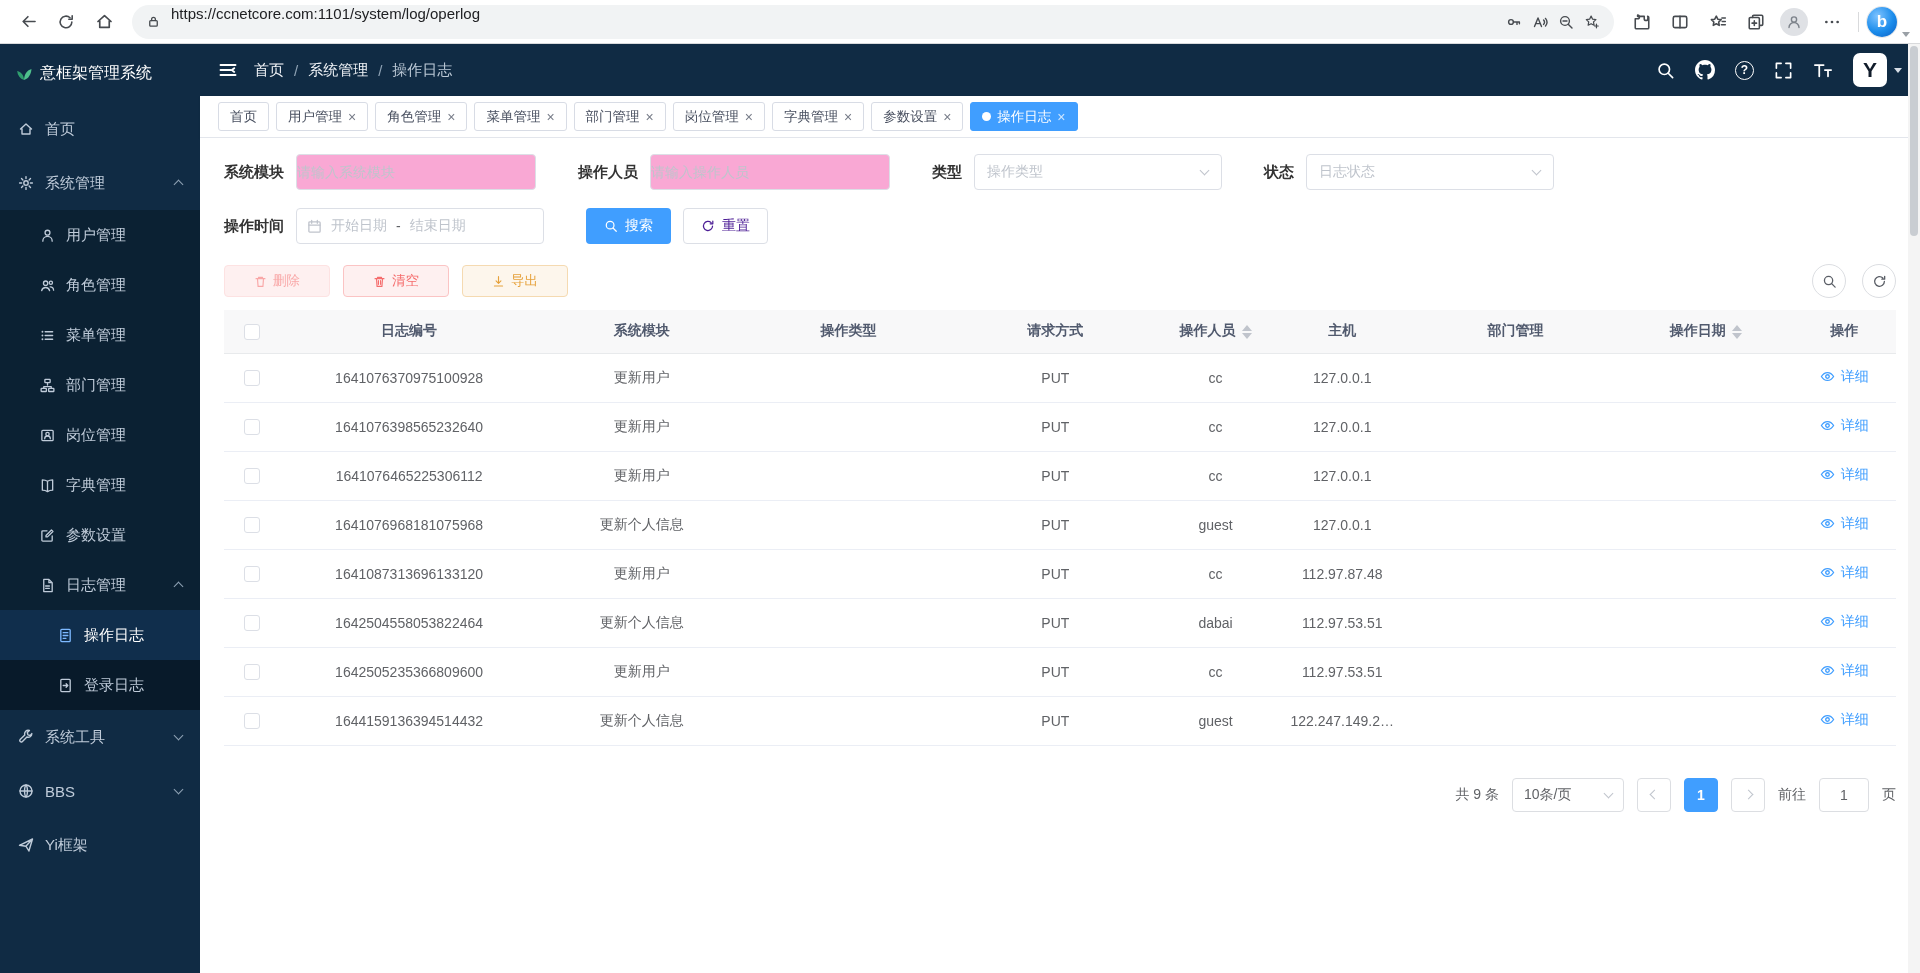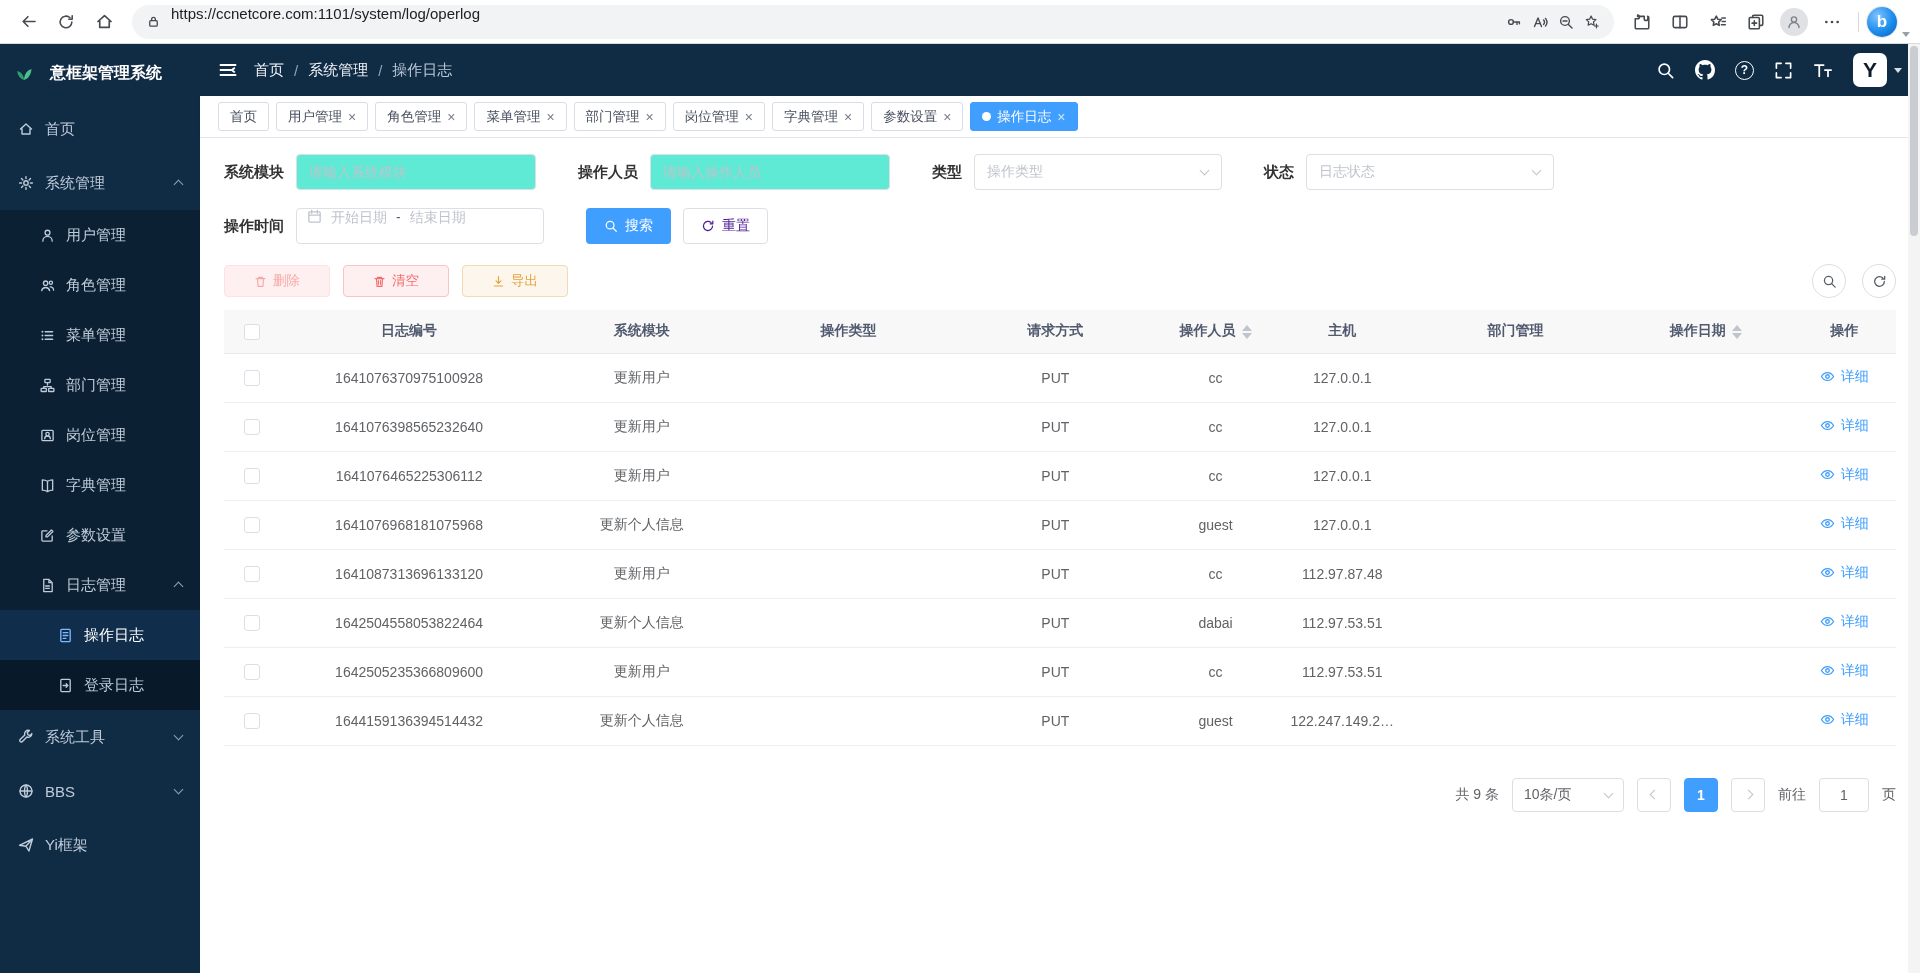--- a/index.html
+++ b/index.html
@@ -22,21 +22,21 @@
 .address .url{flex:1;font-size:15px;color:#202124;white-space:nowrap;overflow:hidden}
 .a-ic{color:#474b50;flex:none;cursor:pointer}
 .divider{width:1px;height:20px;background:#d9dadc;margin:0 6px}
 .profile-circle{width:28px;height:28px;border-radius:50%;background:#dfe1e5;color:#7c828a;display:flex;align-items:center;justify-content:center}
 .bing{width:30px;height:30px;border-radius:50%;background:radial-gradient(circle at 35% 30%,#7ec3ff,#1b8ceb 55%,#0b5cc0);display:flex;align-items:center;justify-content:center;color:#fff;font-weight:700;font-size:17px;cursor:pointer;box-shadow:0 0 0 1px #e6e8ea;flex:none}
 .bing-caret{width:0;height:0;border-left:4px solid transparent;border-right:4px solid transparent;border-top:5px solid #9aa0a6;margin-left:3px;align-self:flex-end;margin-bottom:6px}
 
 
 .app{display:flex;height:929px}
 .sidebar{width:200px;background:#102b44;flex:none;overflow:hidden;color:#b8c5d3}
-.logo{height:58px;display:flex;align-items:center;gap:16px;padding:0 14px;color:#fff;font-weight:700;font-size:16px;white-space:nowrap}
+.logo{height:58px;display:flex;align-items:center;gap:6px;padding:0 14px;color:#fff;font-weight:400;font-size:16px;white-space:nowrap}
 .nav-item{height:54px;display:flex;align-items:center;gap:11px;padding:0 18px;font-size:15px;cursor:pointer;color:#bfcbd9;white-space:nowrap}
 .nav-item .arrow{margin-left:auto;color:#8fa3b5}
 .sub{background:#0b2133}
 .sub>.nav-item{height:50px;padding-left:40px}
 .sub2{background:#081a2a}
 .sub2>.nav-item{height:50px;padding-left:58px}
 .nav-item.active{color:#fff;background:rgba(64,158,255,.16)}
 .nav-item.active .s-ic{color:#7db9ff}
 .s-ic{flex:none;color:inherit}
 
@@ -60,25 +60,25 @@
 .tab{height:29px;display:inline-flex;align-items:center;gap:6px;padding:0 11px;border:1px solid #d8dce5;border-radius:3px;font-size:13.5px;color:#495060;background:#fff;cursor:pointer;white-space:nowrap}
 .tab .close{font-size:14px;line-height:1;opacity:.75;cursor:pointer}
 .tab.active{background:#409eff;border-color:#409eff;color:#fff}
 .tab .dot{width:9px;height:9px;border-radius:50%;background:#fff;flex:none}
 
 
 .content{flex:1;background:#fff;padding:16px 24px 0;overflow:hidden}
 .filters{display:flex;flex-wrap:wrap}
 .f-item{display:flex;align-items:center;margin:0 42px 18px 0}
 .f-label{font-size:15px;font-weight:700;color:#333;margin-right:12px;white-space:nowrap}
-.f-input{width:240px;height:36px;border:1px solid #dcdfe6;border-radius:4px;padding:0 12px;font-size:14px;color:#606266;outline:none;background:#5eead4}
+.f-input{width:240px;height:36px;border:1px solid #dcdfe6;border-radius:4px;padding:0 0;font-size:14px;color:#606266;outline:none;background:#f9a8d4}
 .f-input::placeholder{color:#bfc4cc}
 .f-select{width:248px;height:36px;border:1px solid #dcdfe6;border-radius:4px;padding:0 30px 0 12px;display:flex;align-items:center;position:relative;color:#bfc4cc;font-size:14px;background:#fff;cursor:pointer}
 .f-select .cv{position:absolute;right:13px;color:#c0c4cc}
-.date-range{width:248px;height:36px;border:1px solid #dcdfe6;border-radius:4px;display:flex;align-items:flex-start;padding:0 10px;gap:9px;font-size:14px;color:#bfc4cc;background:#fff;cursor:pointer}
+.date-range{width:248px;height:36px;border:1px solid #dcdfe6;border-radius:4px;display:flex;align-items:center;padding:0 10px;gap:9px;font-size:14px;color:#bfc4cc;background:#fff;cursor:pointer}
 .date-range .sep{color:#606266}
 .date-range .cal{color:#c0c4cc}
 .btn{height:36px;border-radius:4px;display:inline-flex;align-items:center;gap:7px;padding:0 17px;font-size:14px;cursor:pointer;border:1px solid transparent;background:#fff;white-space:nowrap}
 .btn-primary{background:#409eff;color:#fff}
 .btn-plain{border-color:#dcdfe6;color:#4c1d95}
 .btn-sm{height:32px;padding:0 29px;font-size:13.5px;border-radius:4px;gap:6px}
 .btn-del{background:#fef0f0;border-color:#fde2e2;color:#f9a7a7;cursor:not-allowed}
 .btn-clear{background:#fef0f0;border-color:#fbc4c4;color:#f56c6c}
 .btn-export{background:#fdf6ec;border-color:#f5dab1;color:#e6a23c}
 .toolbar{display:flex;align-items:center;gap:13px;margin:2px 0 12px}

